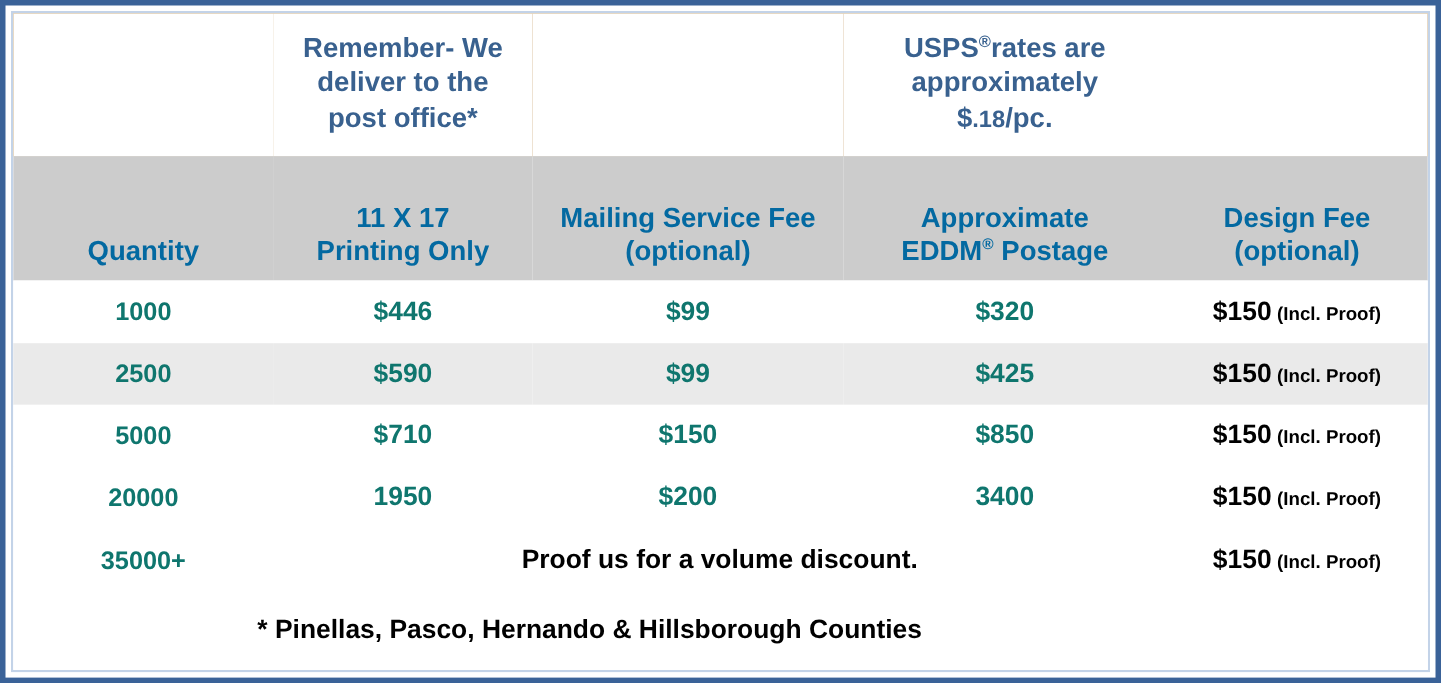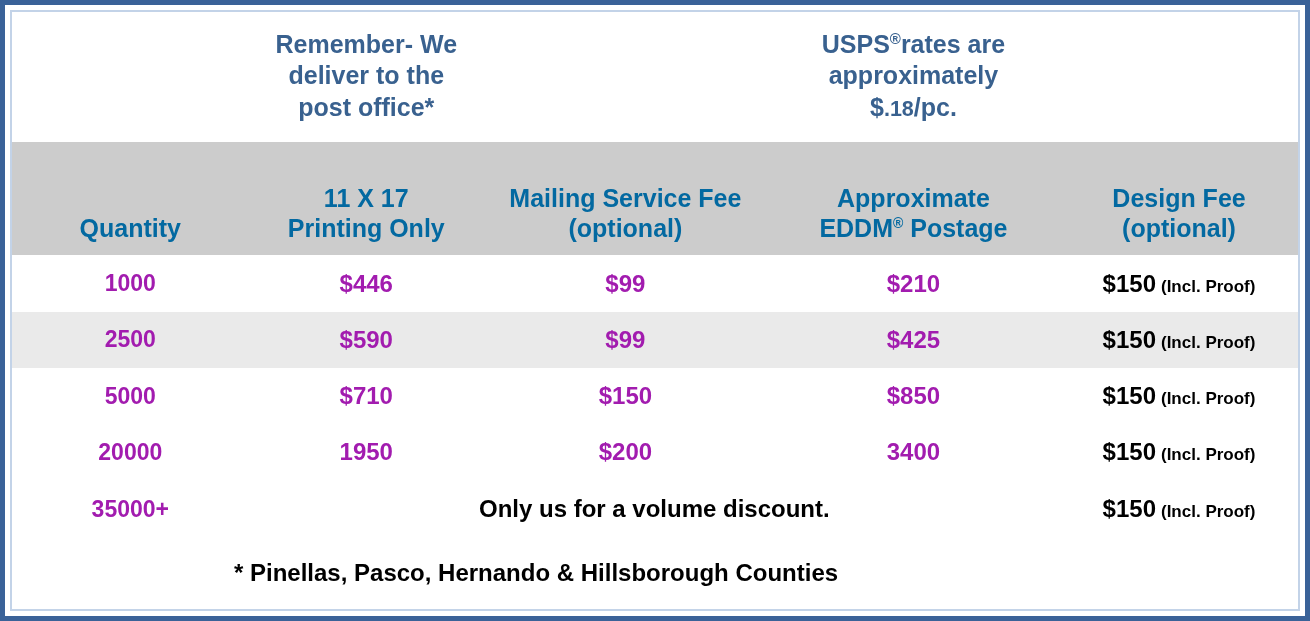--- a/index.html
+++ b/index.html
@@ -84,21 +84,21 @@
     line-height: 0;
   }
 
   
   tr.data-row { height: 49px; }
   tr.data-row.odd  { background: #ffffff; }
   tr.data-row.even { background: #eaeaea; }
   td.cell {
     font-weight: bold;
     font-size: 24px;
-    color: #a21caf;
+    color: #0f766e;
     white-space: nowrap;
   }
   td.cell.qty { font-size: 23px; }
 
   td.design-cell {
     font-weight: bold;
     color: #000000;
     white-space: nowrap;
     font-size: 24px;
   }
@@ -175,21 +175,21 @@
           <th class="col-head">
             <span class="hl">Design Fee</span>
             <span class="hl">(optional)</span>
           </th>
         </tr>
 
         <tr class="data-row odd">
           <td class="cell qty">1000</td>
           <td class="cell">$446</td>
           <td class="cell">$99</td>
-          <td class="cell">$210</td>
+          <td class="cell">$320</td>
           <td class="design-cell"><span class="design-amt">$150</span><span class="design-note">(Incl. Proof)</span></td>
         </tr>
 
         <tr class="data-row even">
           <td class="cell qty">2500</td>
           <td class="cell">$590</td>
           <td class="cell">$99</td>
           <td class="cell">$425</td>
           <td class="design-cell"><span class="design-amt">$150</span><span class="design-note">(Incl. Proof)</span></td>
         </tr>
@@ -207,21 +207,21 @@
           <td class="cell qty">20000</td>
           <td class="cell">1950</td>
           <td class="cell">$200</td>
           <td class="cell">3400</td>
           <td class="design-cell"><span class="design-amt">$150</span><span class="design-note">(Incl. Proof)</span></td>
         </tr>
 
 
         <tr class="callus-row">
           <td class="cell qty">35000+</td>
-          <td class="callus-cell" colspan="3">Only us for a volume discount.</td>
+          <td class="callus-cell" colspan="3">Proof us for a volume discount.</td>
           <td class="design-cell"><span class="design-amt">$150</span><span class="design-note">(Incl. Proof)</span></td>
         </tr>
 
         <tr class="footnote-row">
           <td class="footnote-cell" colspan="4">* Pinellas, Pasco, Hernando &amp; Hillsborough Counties</td>
           <td class="blank-cell"></td>
         </tr>
 
       </tbody>
     </table>

